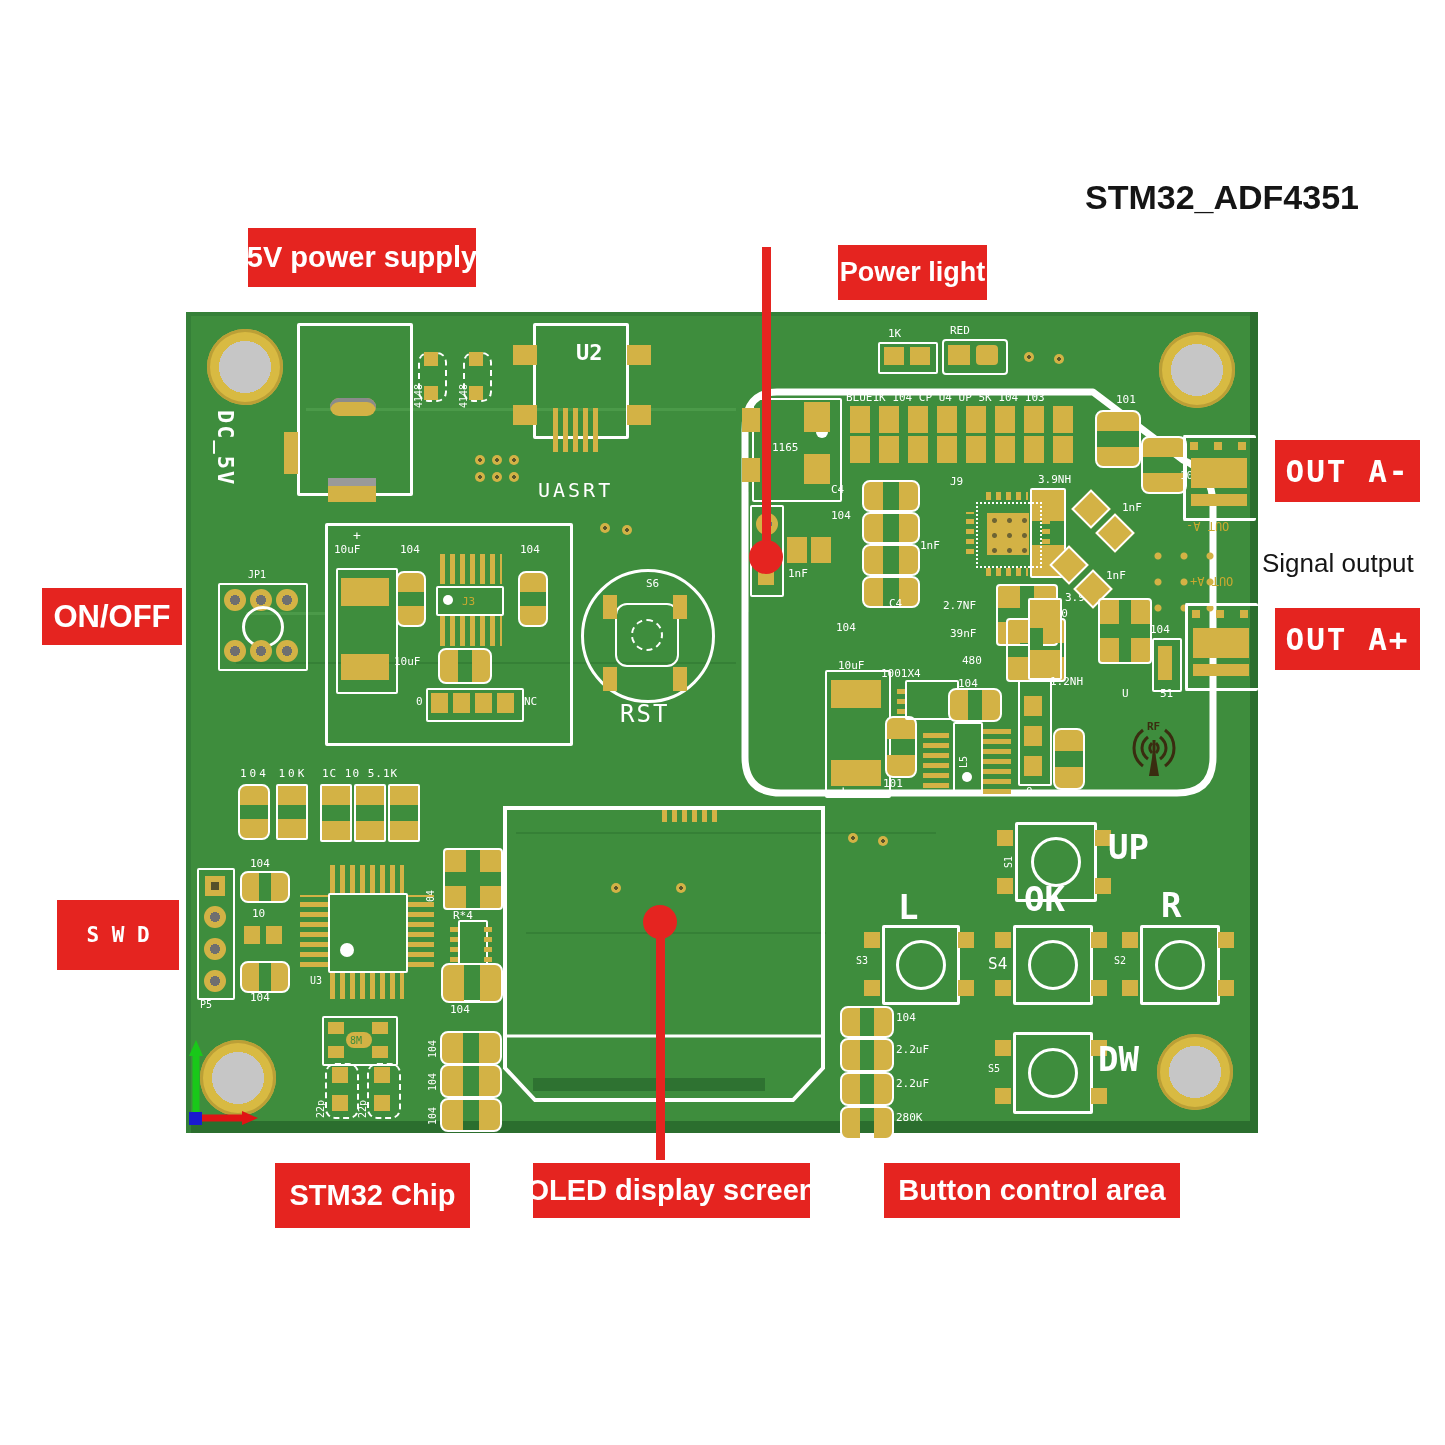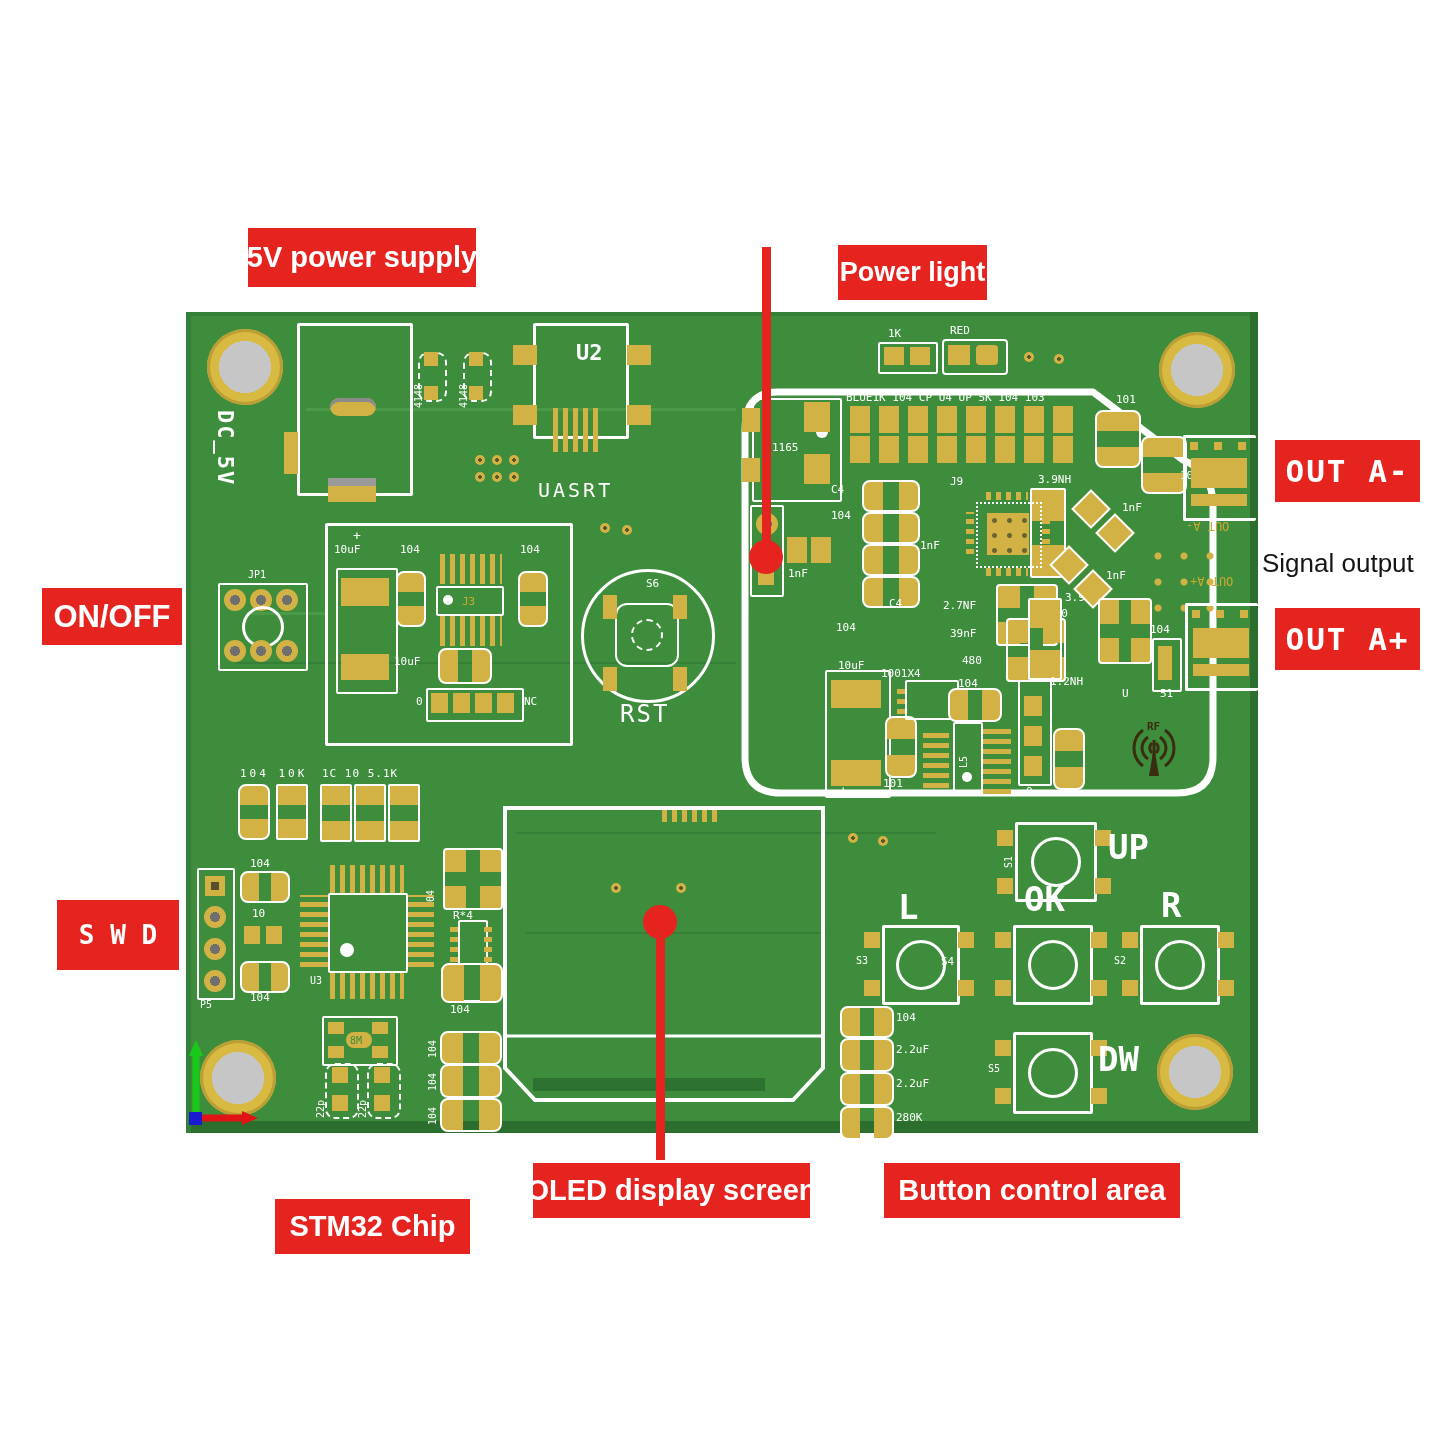--- a/index.html
+++ b/index.html
@@ -426,21 +426,21 @@
     <div class="s" style="left:670px;top:644px;font-size:10px">S3</div>
 
     <div class="s big" style="left:838px;top:570px">OK</div>
     <div class="btn" style="left:827px;top:613px;width:74px;height:74px">
         <i></i>
       </div>
     <div class="p" style="left:809px;top:620px;width:16px;height:16px"></div>
     <div class="p" style="left:905px;top:620px;width:16px;height:16px"></div>
     <div class="p" style="left:809px;top:668px;width:16px;height:16px"></div>
     <div class="p" style="left:905px;top:668px;width:16px;height:16px"></div>
-    <div class="s" style="left:755px;top:644px;font-size:11px">S4</div>
+    <div class="s" style="left:802px;top:644px;font-size:16px">S4</div>
 
     <div class="s big" style="left:975px;top:576px">R</div>
     <div class="btn" style="left:954px;top:613px;width:74px;height:74px">
         <i></i>
       </div>
     <div class="p" style="left:936px;top:620px;width:16px;height:16px"></div>
     <div class="p" style="left:1032px;top:620px;width:16px;height:16px"></div>
     <div class="p" style="left:936px;top:668px;width:16px;height:16px"></div>
     <div class="p" style="left:1032px;top:668px;width:16px;height:16px"></div>
     <div class="s" style="left:928px;top:644px;font-size:10px">S2</div>
@@ -449,29 +449,30 @@
         <i></i>
       </div>
     <div class="p" style="left:809px;top:728px;width:16px;height:16px"></div>
     <div class="p" style="left:905px;top:728px;width:16px;height:16px"></div>
     <div class="p" style="left:809px;top:776px;width:16px;height:16px"></div>
     <div class="p" style="left:905px;top:776px;width:16px;height:16px"></div>
     <div class="s" style="left:802px;top:752px;font-size:10px">S5</div>
     <div class="s big" style="left:912px;top:730px">DW</div>
   </div>
 
+  <div class="blacktext" style="left:1085px;top:178px;font-size:34px;font-weight:bold">STM32_ADF4351</div>
 
   <div class="redbox" style="left:248px;top:228px;width:228px;height:59px">5V power supply</div>
   <div class="redbox" style="left:838px;top:245px;width:149px;height:55px;font-size:27px">Power light</div>
   <div class="redbox mono" style="left:1275px;top:440px;width:145px;height:62px;font-size:31px;letter-spacing:2px">OUT A-</div>
   <div class="blacktext" style="left:1262px;top:548px;font-size:26px">Signal output</div>
   <div class="redbox mono" style="left:1275px;top:608px;width:145px;height:62px;font-size:31px;letter-spacing:2px">OUT A+</div>
   <div class="redbox" style="left:42px;top:588px;width:140px;height:57px;font-size:31px">ON/OFF</div>
-  <div class="redbox mono" style="left:57px;top:900px;width:122px;height:70px;font-size:26px">S W D</div>
-  <div class="redbox" style="left:275px;top:1199px;width:195px;height:55px">STM32  Chip</div>
+  <div class="redbox mono" style="left:57px;top:900px;width:122px;height:70px;font-size:21px">S W D</div>
+  <div class="redbox" style="left:275px;top:1163px;width:195px;height:65px">STM32  Chip</div>
   <div class="redbox" style="left:884px;top:1163px;width:296px;height:55px">Button control area</div>
   <div class="redbox" style="left:533px;top:1163px;width:277px;height:55px">OLED display screen</div>
 
   <div class="redline" style="left:762px;top:247px;height:300px"></div>
   <div class="reddot" style="left:749px;top:540px"></div>
   <div class="reddot" style="left:643px;top:905px"></div>
   <div class="redline" style="left:656px;top:922px;height:238px"></div>
 
 </div>
 

